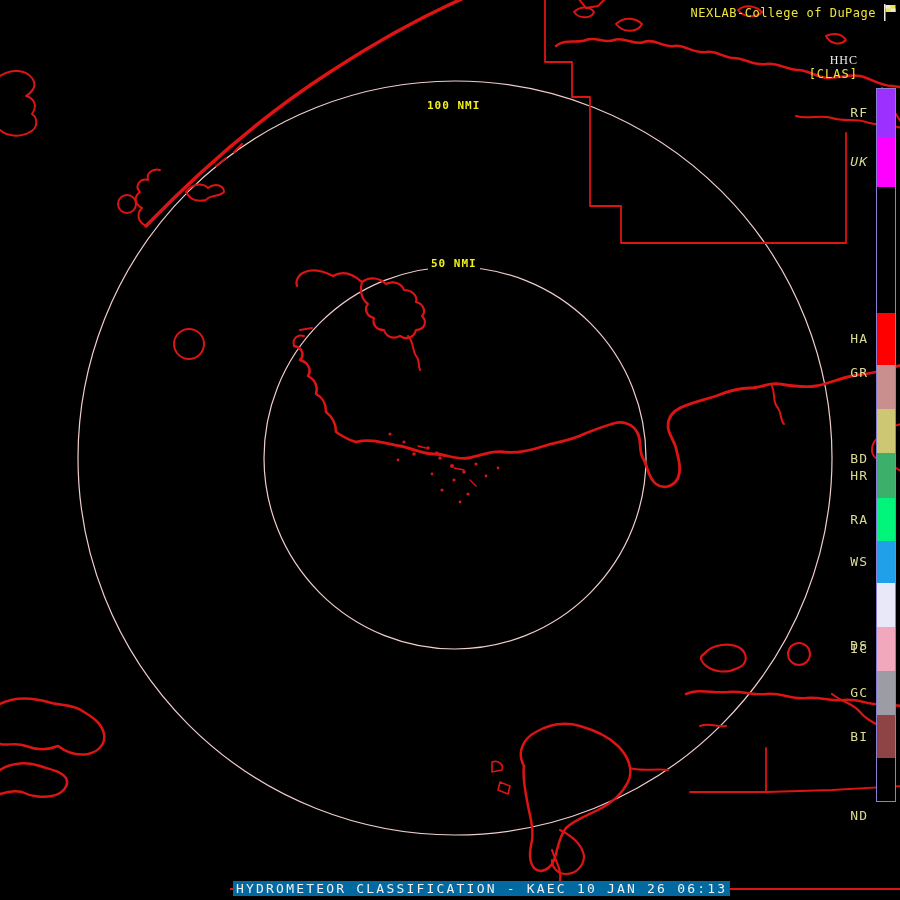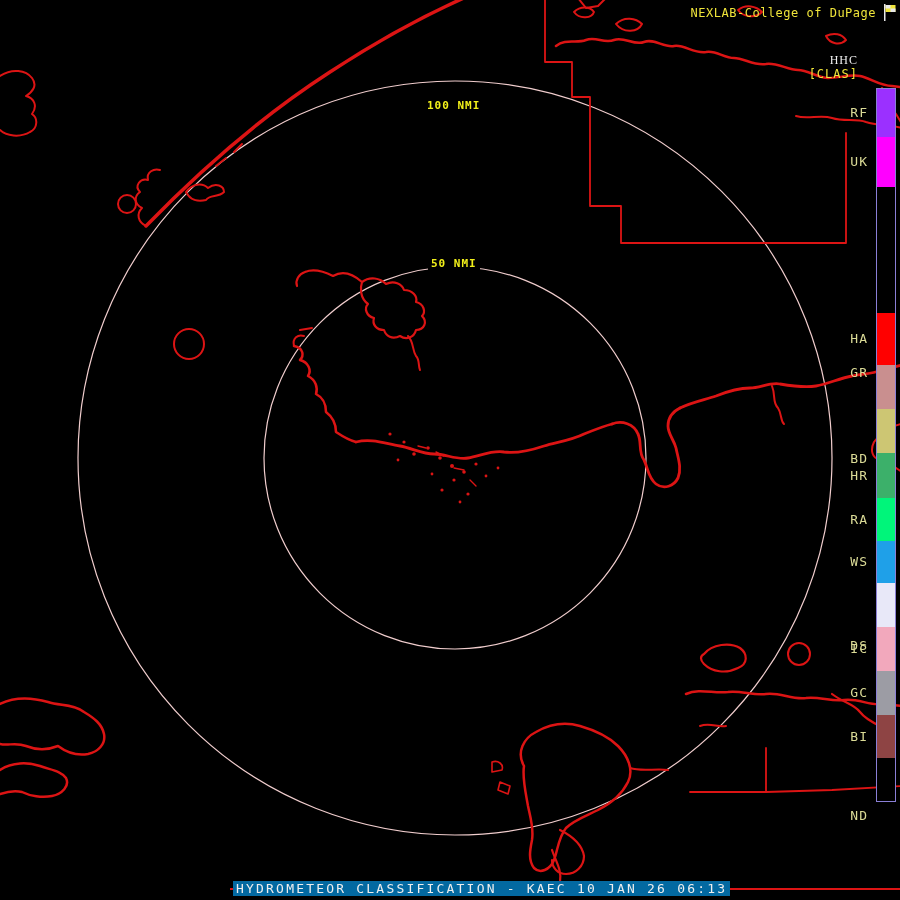--- a/index.html
+++ b/index.html
@@ -153,21 +153,21 @@
       <div class="cb-seg" style="top: 409px; height: 43px; background: rgb(0, 245, 122);"></div>
       <div class="cb-seg" style="top: 452px; height: 42px; background: rgb(31, 160, 232);"></div>
       <div class="cb-seg" style="top: 494px; height: 44px; background: rgb(232, 232, 248);"></div>
       <div class="cb-seg" style="top: 538px; height: 44px; background: rgb(242, 168, 188);"></div>
       <div class="cb-seg" style="top: 582px; height: 44px; background: rgb(156, 156, 164);"></div>
       <div class="cb-seg" style="top: 626px; height: 43px; background: rgb(142, 68, 68);"></div>
       <div class="cb-seg" style="top: 669px; height: 43px; background: rgb(0, 0, 0);"></div>
     </div>
   <div class="cb-labels">
       <div class="cb-label" style="top: 112px;">RF</div>
-      <div class="cb-label" style="top: 161px;">UK</div>
+      <div class="cb-label" style="top: 161px; font-style: italic;">UK</div>
       <div class="cb-label" style="top: 338px;">HA</div>
       <div class="cb-label" style="top: 372px; margin-left: 36px;">GR</div>
       <div class="cb-label" style="top: 430px; margin-top: 28px;">BD</div>
       <div class="cb-label" style="top: 474.5px;">HR</div>
       <div class="cb-label" style="top: 518.5px;">RA</div>
       <div class="cb-label" style="top: 561px;">WS</div>
       <div class="cb-label" style="top: 604px; margin-top: 41px;">DS</div>
       <div class="cb-label" style="top: 648px;">IC</div>
       <div class="cb-label" style="top: 692px;">GC</div>
       <div class="cb-label" style="top: 735.5px;">BI</div>

